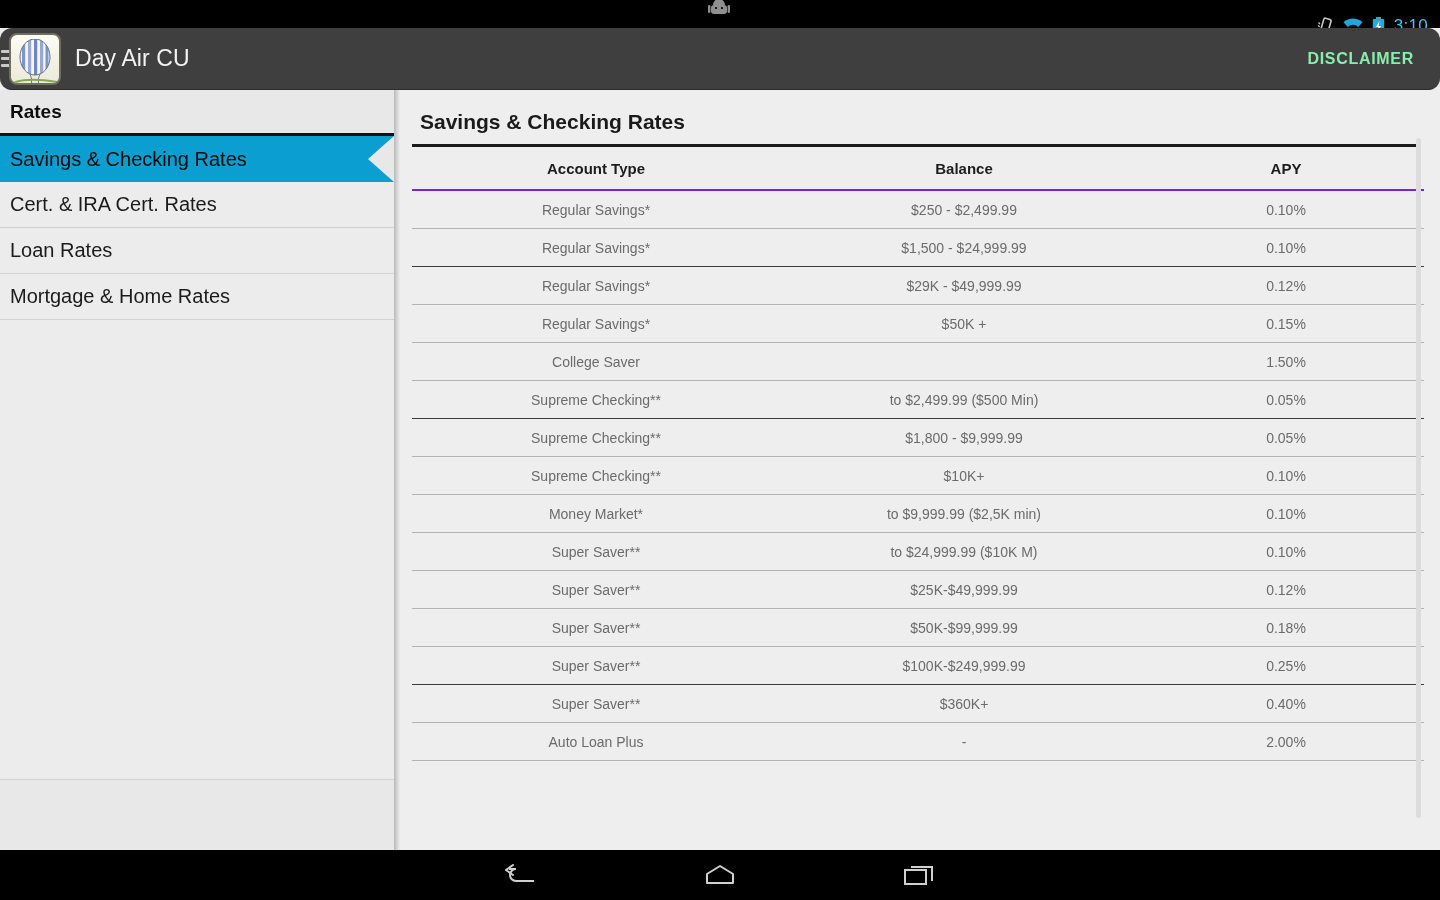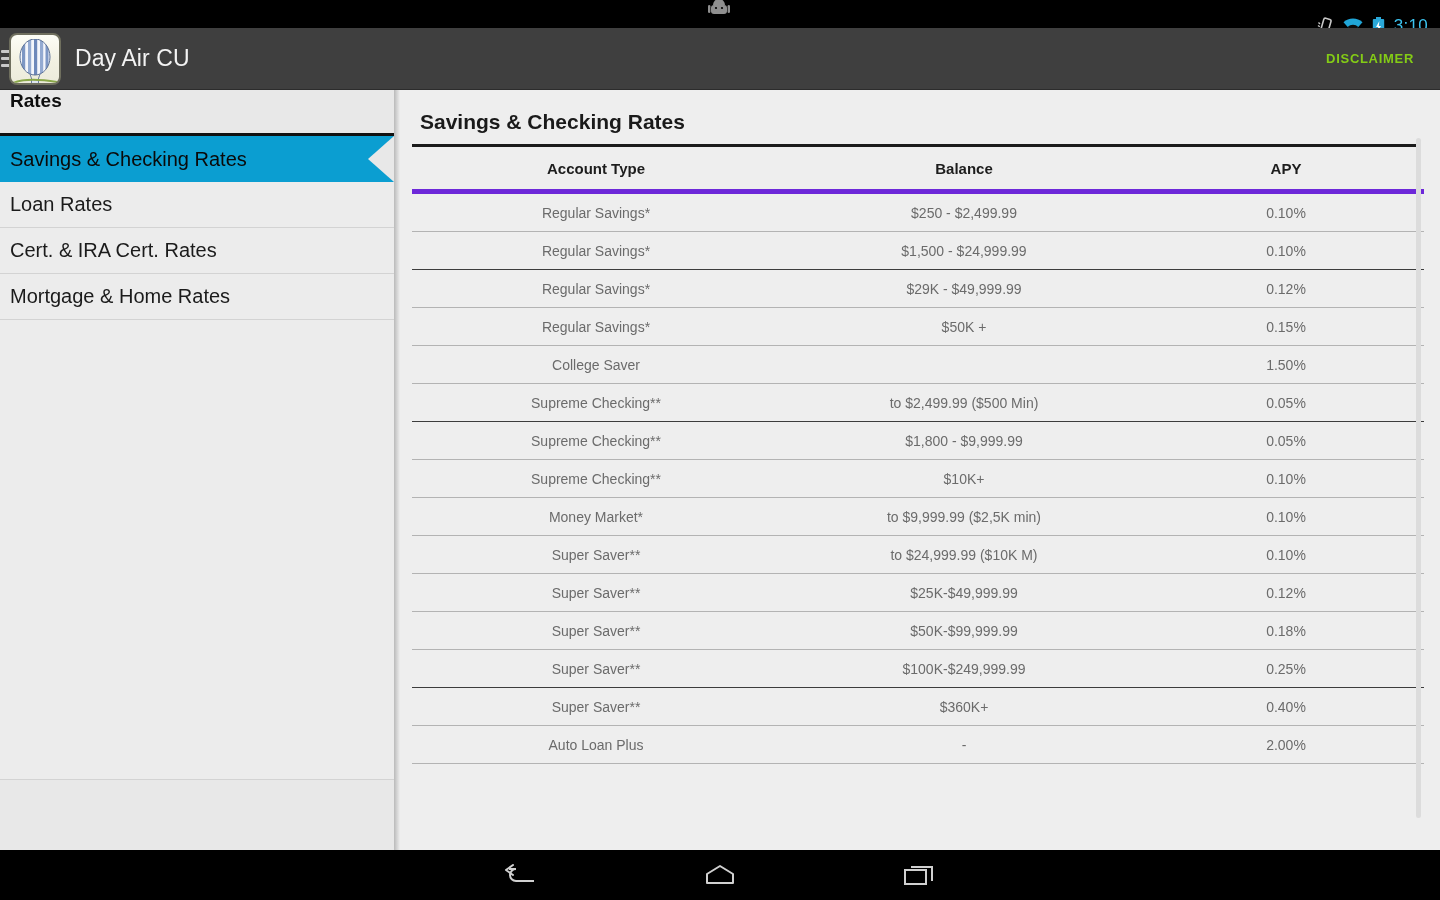--- a/index.html
+++ b/index.html
@@ -22,52 +22,53 @@
   .sb-right { margin-left: auto; display: flex; align-items: center; gap: 9px; }
   .sb-time { color: #3cc4f0; font-size: 17px; letter-spacing: .3px; font-family: "Liberation Sans", sans-serif; }
   .sb-ico { display: block; }
 
   
   .actionbar {
     position: absolute; top: 28px; left: 0; width: 1440px; height: 62px;
     background: #3f3f3f;
     display: flex; align-items: center;
     border-bottom: 1px solid #2c2c2c;
+    border-radius: 12px;
   }
   .hamburger { width: 14px; margin-left: 1px; display: flex; flex-direction: column; gap: 4px; }
   .hamburger i { display: block; height: 3px; background: #c9c9c9; border-radius: 1px; }
   .applogo {
     position: relative; width: 52px; height: 52px; margin-left: -6px;
     border-radius: 8px; overflow: hidden;
     border: 2px solid #6f6f5e;
     background: linear-gradient(#fdfdf6 0%, #f2f1e2 55%, #ecebdb 100%);
     flex: 0 0 auto;
   }
   .balloon { position: absolute; left: 50%; top: 4px; transform: translateX(-50%); }
   .app-title { color: #f3f3f3; font-size: 23px; margin-left: 14px; font-weight: 400; letter-spacing: .1px; }
   .disclaimer {
-    margin-left: auto; margin-right: 18px; color: #84cc16;
-    font-size: 13px; font-weight: bold; letter-spacing: .7px;
+    margin-left: auto; margin-right: 18px; color: #86efac;
+    font-size: 16px; font-weight: bold; letter-spacing: .7px;
     padding: 10px 8px; cursor: pointer;
   }
 
   
   .content { position: absolute; top: 90px; left: 0; width: 1440px; height: 760px; background: #eeeeee; }
 
   
   .sidebar {
     position: absolute; top: 0; left: 0; width: 394px; height: 760px;
     background: #e8e8e8;
   }
   .sidebar::after {
     content: ""; position: absolute; top: 0; right: -6px; width: 6px; height: 100%;
     background: linear-gradient(to right, rgba(0,0,0,.22), rgba(0,0,0,0));
   }
   .side-header {
-    height: 46px; display: flex; align-items: flex-start;
+    height: 46px; display: flex; align-items: center;
     padding-left: 10px; background: #e8e8e8;
     border-bottom: 3px solid #111;
   }
   .side-header-label { font-size: 19px; font-weight: bold; color: #0d0d0d; }
   .side-item {
     position: relative; height: 46px; display: flex; align-items: center;
     padding-left: 10px; background: #ececec;
     border-bottom: 1px solid #d3d3d3;
     font-size: 20px; color: #1b1b1b; cursor: pointer;
   }
@@ -86,21 +87,21 @@
   }
   .table-title {
     font-size: 21px; font-weight: bold; color: #1a1a1a;
     padding: 20px 0 10px 20px;
   }
   .title-rule { height: 3px; background: #1b1b1b; margin: 0 20px 0 12px; }
   table { width: 1012px; border-collapse: collapse; margin-left: 12px; table-layout: fixed; }
   th {
     font-size: 15px; font-weight: bold; color: #1d1d1d;
     padding: 13px 0 12px 0; text-align: center;
-    border-bottom: 5px solid #6d28d9;
+    border-bottom: 2px solid #6d28d9;
   }
   td {
     font-size: 14px; color: #6b6b6b; text-align: center;
     padding: 11px 0 10px 0;
     border-bottom: 1px solid #b3b3b3;
   }
   tr.dark td { border-bottom: 1px solid #3c3c3c; }
   col.c1 { width: 368px; }
   col.c2 { width: 368px; }
   col.c3 { width: 276px; }
@@ -191,24 +192,24 @@
 
     <div class="sidebar">
       <div class="side-header">
         <span class="side-header-label">Rates</span>
       </div>
       <div class="side-item selected">
         <span>Savings &amp; Checking Rates</span>
         <span class="notch"></span>
       </div>
       <div class="side-item">
+        <span>Cert. &amp; IRA Cert. Rates</span>
+      </div>
+      <div class="side-item">
         <span>Loan Rates</span>
-      </div>
-      <div class="side-item">
-        <span>Cert. &amp; IRA Cert. Rates</span>
       </div>
       <div class="side-item">
         <span>Mortgage &amp;  Home Rates</span>
       </div>
       <div class="side-filler"></div>
     </div>
 
     <div class="main">
       <div class="table-title">Savings &amp; Checking Rates</div>
       <div class="title-rule"></div>

